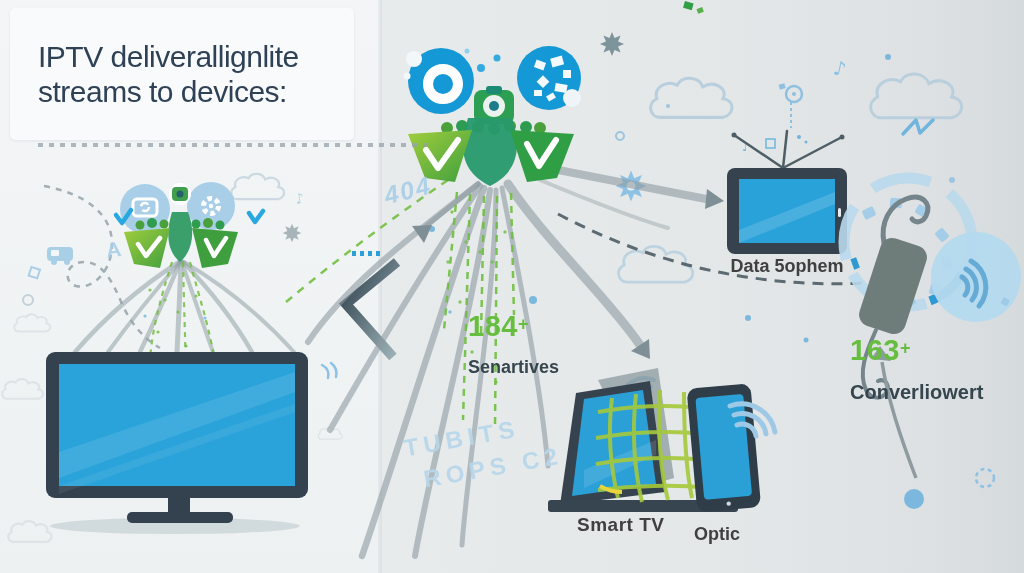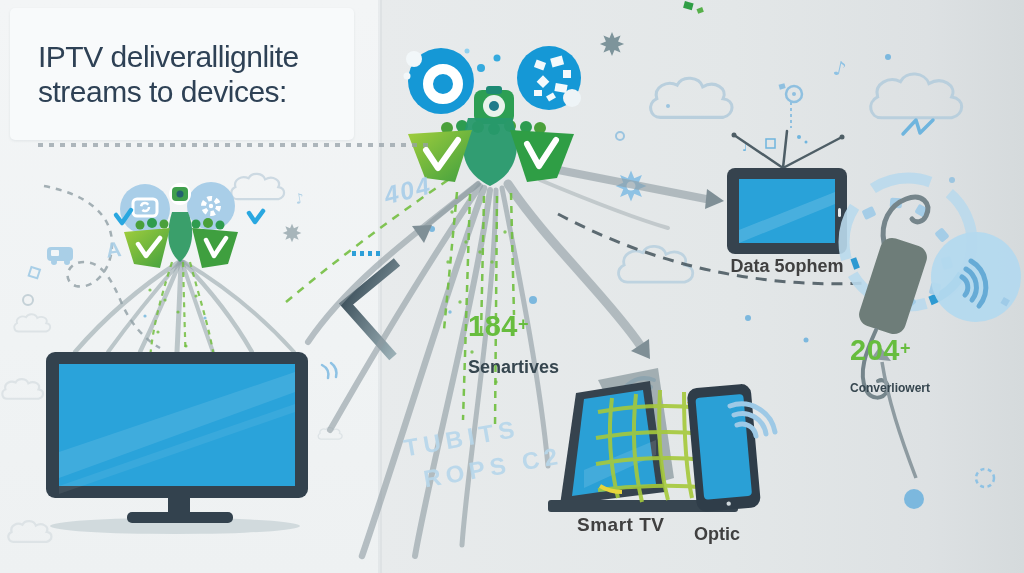--- a/index.html
+++ b/index.html
@@ -17,21 +17,21 @@
             font-size:30px;line-height:35px;letter-spacing:-.5px;margin-top:13px;}
   .dotted{left:38px;top:143px;width:394px;height:4px;opacity:.75;
           background:repeating-linear-gradient(90deg,#96a1a8 0 5px,transparent 5px 11px);}
   .stat{line-height:1;}
   .stat-value,.stat-label{color:#67bd3e;font-weight:700;font-size:29px;line-height:34px;letter-spacing:.5px;}
   .stat-value .plus{font-size:18px;vertical-align:6px;letter-spacing:0;}
   .stat-sub{color:#36464f;font-weight:700;margin-top:15px;}
   .stat1{left:468px;top:307px;}
   .stat1 .stat-sub{font-size:18px;}
   .stat2{left:850px;top:331px;}
-  .stat2 .stat-sub{font-size:12px;}
+  .stat2 .stat-sub{font-size:20px;}
   .dev-label{color:#404040;font-weight:700;}
   .lbl-tablet{left:713px;top:256px;width:148px;text-align:center;font-size:18px;}
   .lbl-smarttv{left:577px;top:514px;font-size:19px;letter-spacing:.5px;}
   .lbl-phone{left:694px;top:524px;font-size:18px;}
   .watermark{left:406px;top:418px;color:#b7d7eb;font-weight:700;font-size:24px;
              letter-spacing:5px;transform:rotate(-10deg);line-height:34px;opacity:.9;}
   .watermark .wm2{margin-left:14px;}
   .doodle-404{left:384px;top:176px;color:#a8cee9;font-weight:700;font-style:italic;
               font-size:25px;transform:rotate(-14deg);letter-spacing:2px;opacity:.9;}
   .doodle-A{left:106px;top:238px;color:#a9cfe7;font-weight:700;font-size:21px;
@@ -353,21 +353,21 @@
     <div>streams to devices:</div>
   </div>
   <div class="abs dotted"></div>
 
   <div class="abs stat stat1">
     <div class="stat-value"><span>184</span><span class="plus">+</span></div>
     <div class="stat-sub">Senartives</div>
   </div>
 
   <div class="abs stat stat2">
-    <div class="stat-value"><span>204</span><span class="plus">+</span></div>
+    <div class="stat-value"><span>163</span><span class="plus">+</span></div>
     <div class="stat-sub">Converliowert</div>
   </div>
 
   <div class="abs dev-label lbl-tablet">Data 5ophem</div>
   <div class="abs dev-label lbl-smarttv">Smart TV</div>
   <div class="abs dev-label lbl-phone">Optic</div>
 
   <div class="abs watermark">
     <div>TUBITS</div>
     <div class="wm2">ROPS C2</div>

